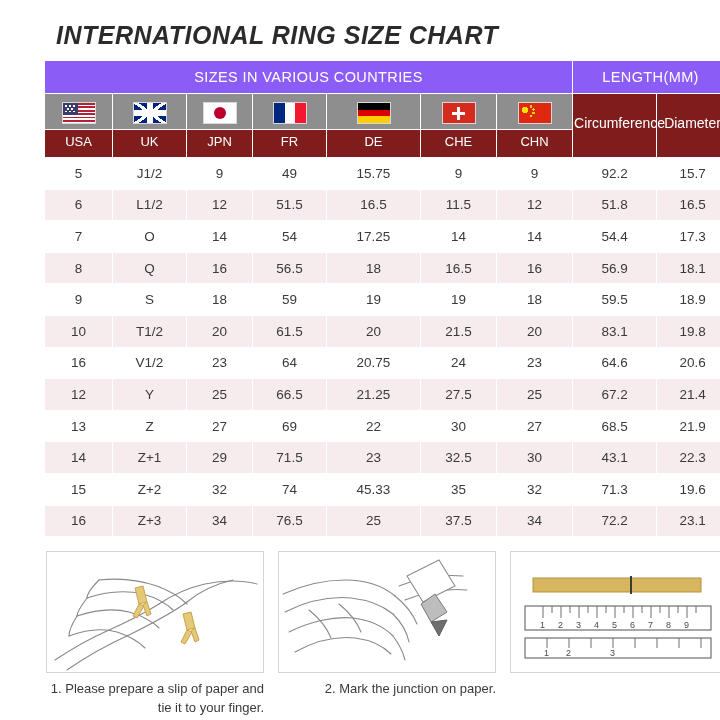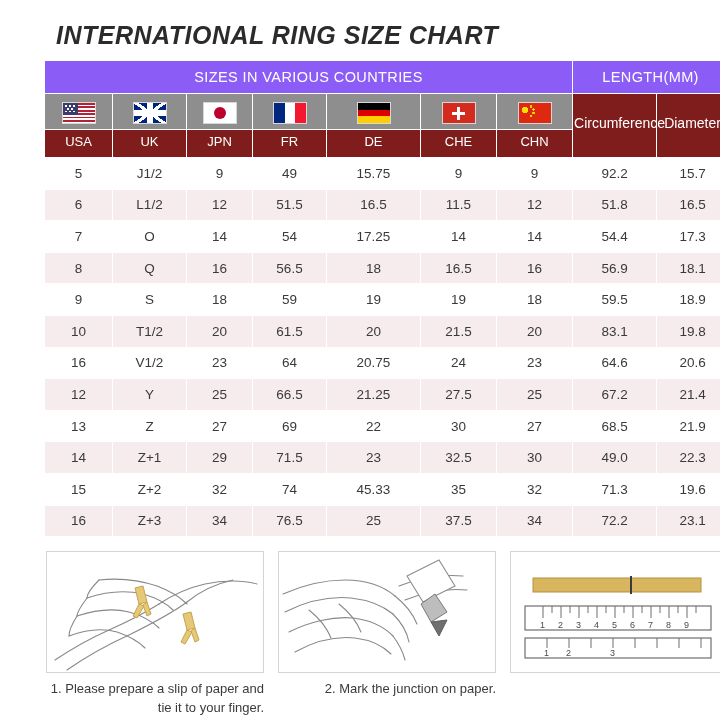--- a/index.html
+++ b/index.html
@@ -376,21 +376,21 @@
           <td class="cell">21.9</td>
         </tr>
       <tr class="even">
           <td class="cell">14</td>
           <td class="cell">Z+1</td>
           <td class="cell">29</td>
           <td class="cell">71.5</td>
           <td class="cell">23</td>
           <td class="cell">32.5</td>
           <td class="cell">30</td>
-          <td class="cell">49.0</td>
+          <td class="cell">43.1</td>
           <td class="cell">22.3</td>
         </tr>
       <tr class="odd">
           <td class="cell">15</td>
           <td class="cell">Z+2</td>
           <td class="cell">32</td>
           <td class="cell">74</td>
           <td class="cell">45.33</td>
           <td class="cell">35</td>
           <td class="cell">32</td>

